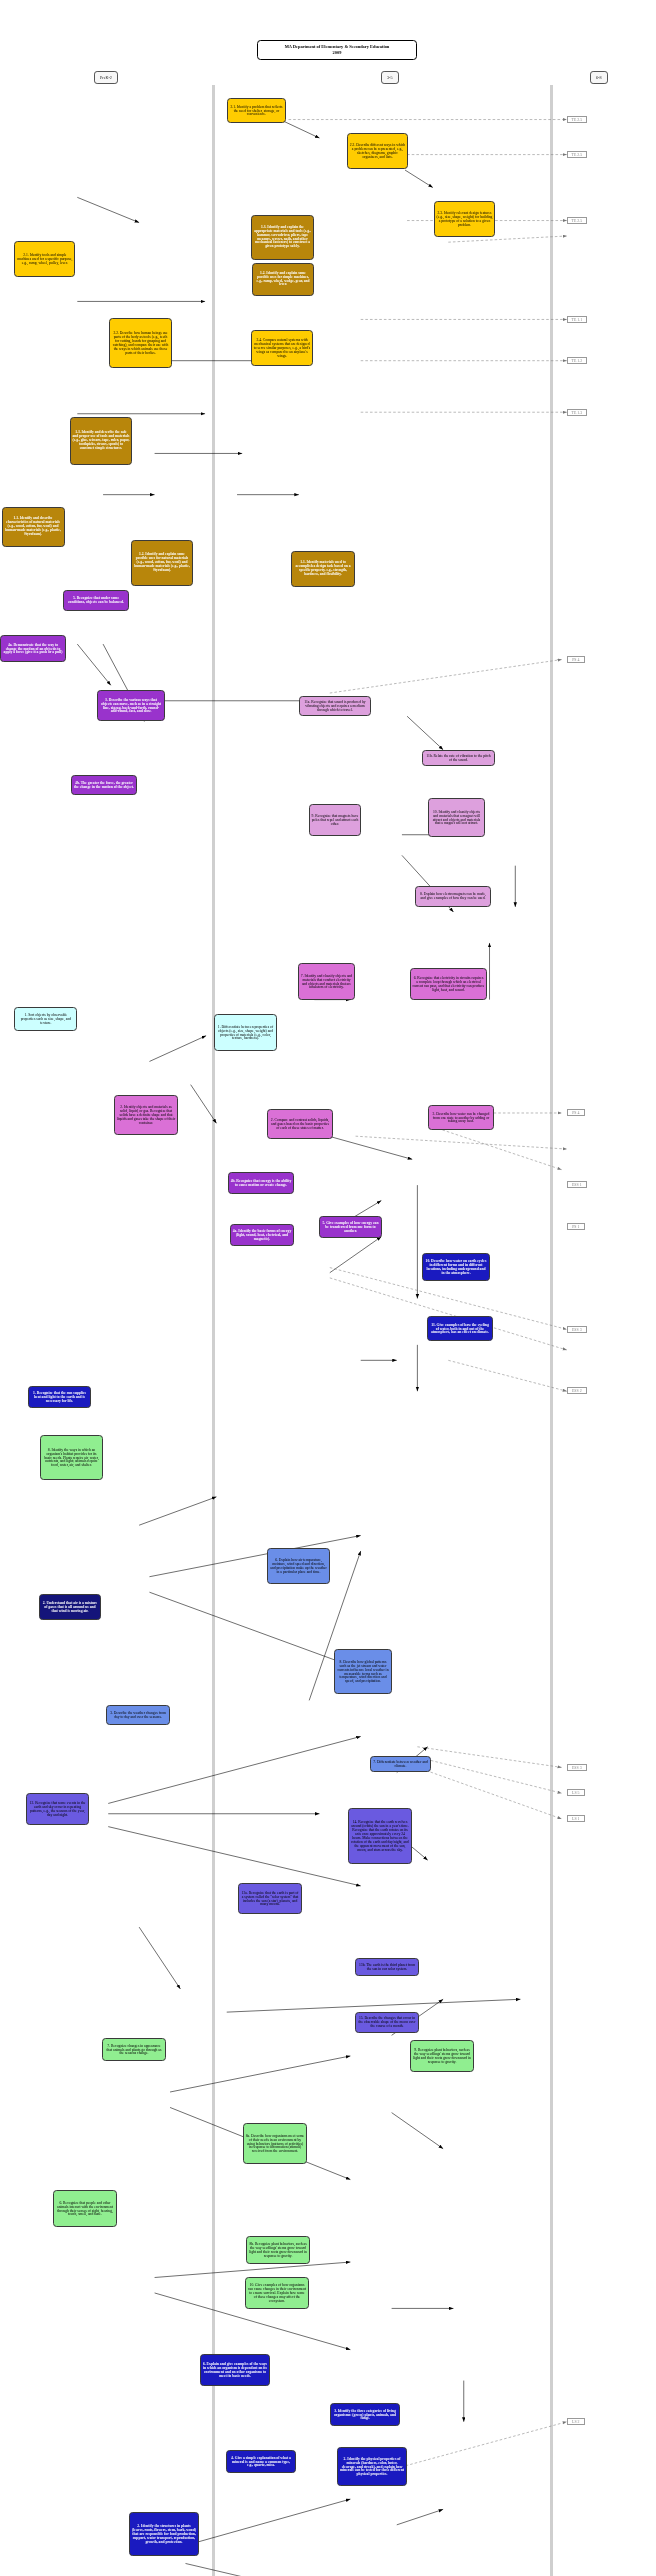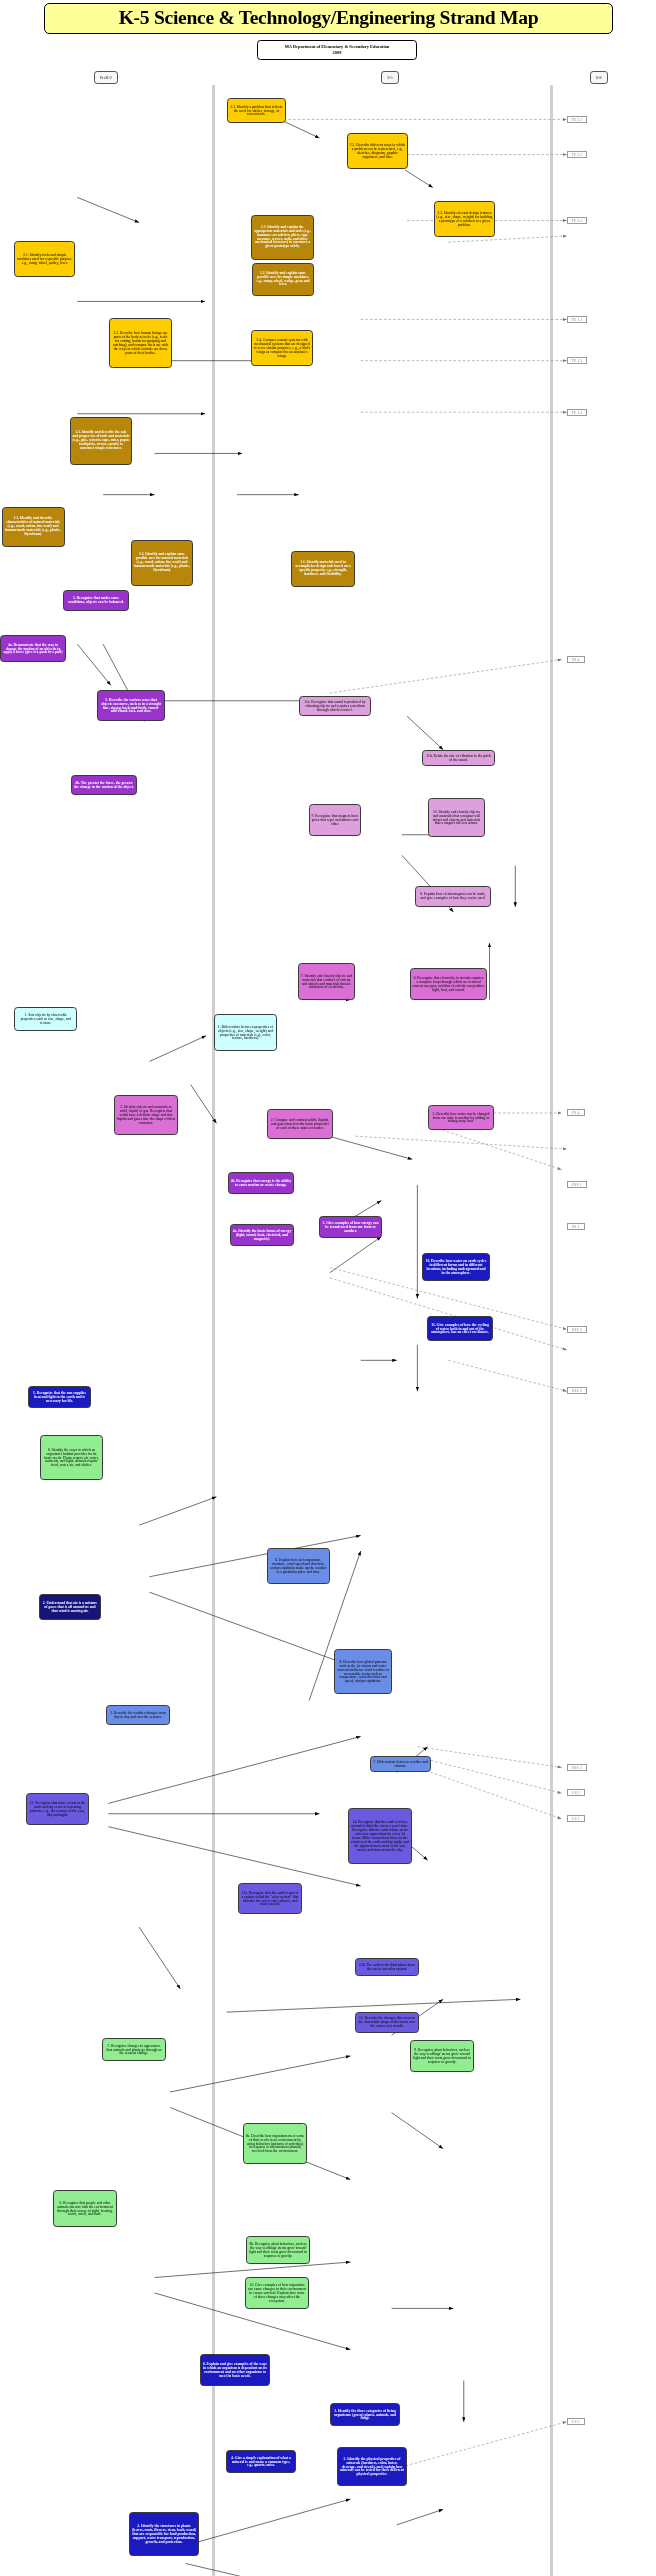--- a/index.html
+++ b/index.html
@@ -64,21 +64,20 @@
   }
 
   
   #wires{position:absolute;left:0;top:0;width:657px;height:3121px;pointer-events:none;}
 </style>
 </head>
 <body>
 
 <div id="stage">
 
-  <div class="title-box">K-5 Science &amp; Technology/Engineering Strand Map</div>
 
   <div class="credit-box" id="credit-top">
     <div>MA Department of Elementary &amp; Secondary Education</div>
     <div>2009</div>
   </div>
 
   <div class="band-label" style="left:94px;top:71px;width:24px;height:13.4px;">PreK-2</div>
   <div class="band-label" style="left:381px;top:71px;width:17.5px;height:13.4px;">3-5</div>
   <div class="band-label" style="left:590px;top:71px;width:17.5px;height:13.4px;">6-8</div>
 

